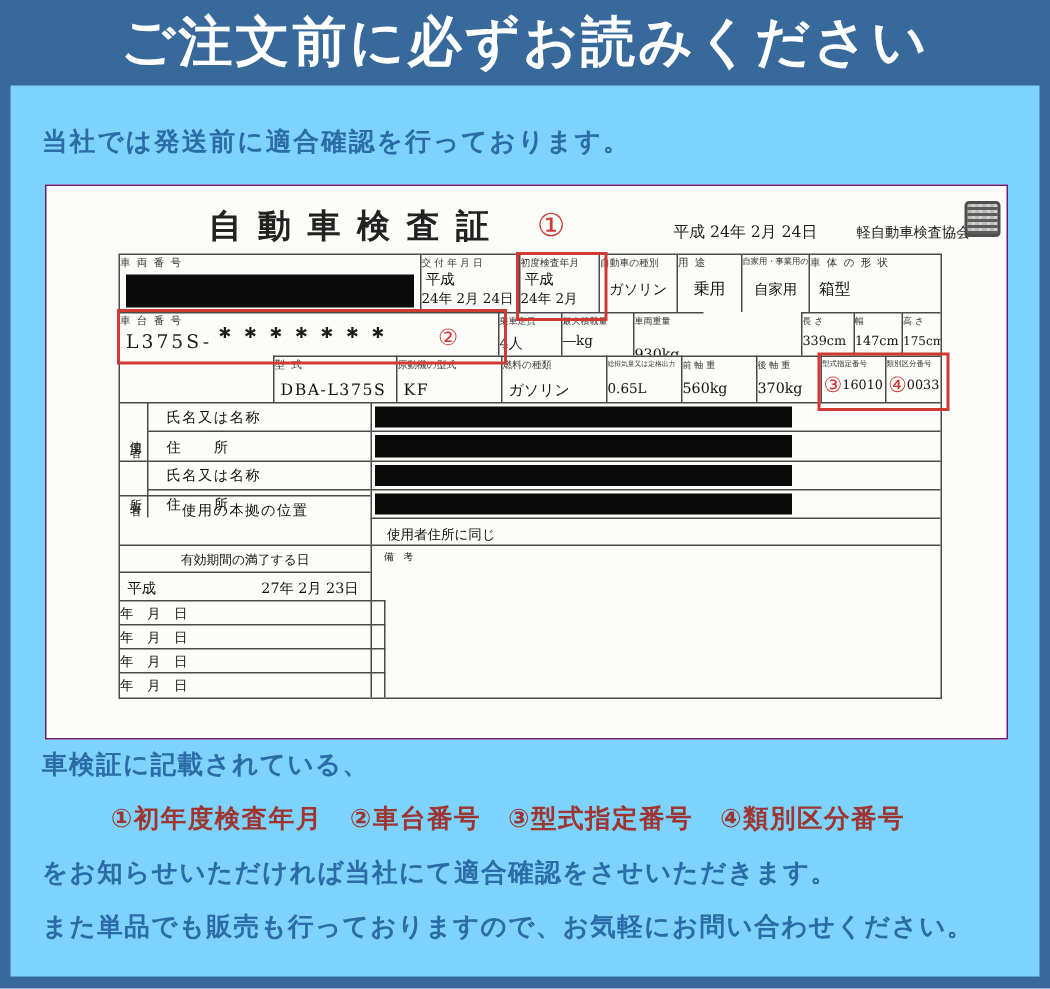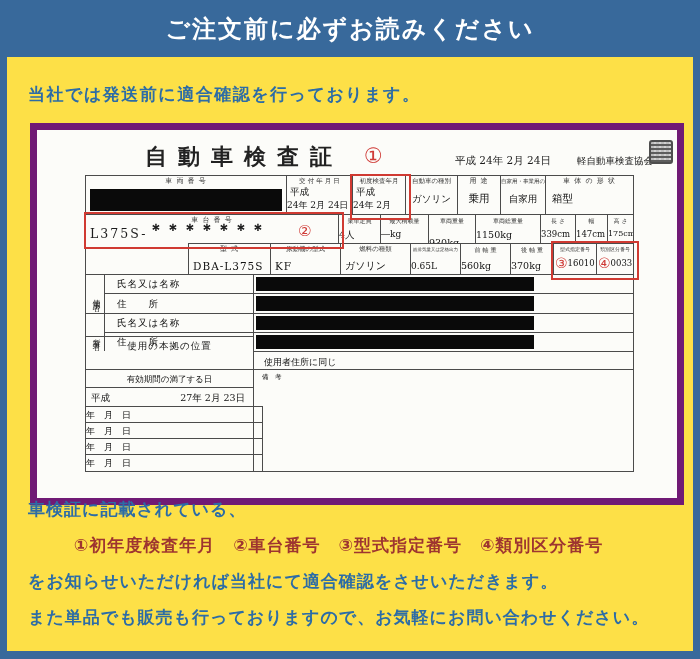--- a/index.html
+++ b/index.html
@@ -6,35 +6,35 @@
   body{
     width:700px;height:659px;position:relative;overflow:hidden;
     background:#38699b;
     font-family:"DejaVu Sans","Liberation Sans",sans-serif;
   }
   .banner{
     position:absolute;left:0;top:0;width:700px;height:57px;
     display:flex;align-items:center;justify-content:center;
   }
   .banner-title{
-    color:#ffffff;font-size:24px;font-weight:bold;letter-spacing:2px;
+    color:#ffffff;font-size:36px;font-weight:bold;letter-spacing:2px;
     font-family:"DejaVu Sans","Liberation Sans",sans-serif;
     text-align:center;
   }
   .panel{
     position:absolute;left:7px;top:57px;width:686px;height:594px;
-    background:#fde047;
+    background:#7dd3fc;
   }
   .intro{
     position:absolute;left:21px;top:26px;
     color:#2c6ca6;font-size:17px;font-weight:bold;letter-spacing:1.5px;white-space:nowrap;
   }
   .cert{
     position:absolute;left:23px;top:66px;width:640px;height:368px;
-    border:7px solid #701a75;background:#fcfcf9;
+    border:1px solid #701a75;background:#fcfcf9;
     font-family:"DejaVu Serif","Liberation Serif",serif;color:#1c1c1c;
   }
   .cert-title{
     position:absolute;left:108px;top:12px;font-size:22px;font-weight:bold;
     letter-spacing:11px;white-space:nowrap;color:#222;
   }
   .cert-issued{position:absolute;left:418px;top:24px;font-size:10.5px;white-space:nowrap;}
   .cert-org{position:absolute;left:540px;top:25px;font-size:9.5px;white-space:nowrap;}
   .seal{
     position:absolute;left:612px;top:10px;width:24px;height:24px;border-radius:3px;
@@ -43,21 +43,21 @@
       repeating-linear-gradient(90deg,#6a6a6a 0 3px,#9a9a9a 3px 5px);
     border:2px solid #4e4e4e;box-sizing:border-box;
   }
   .tbl{
     position:absolute;left:48px;top:45px;width:549px;height:297px;
     border:1px solid #4b4b4b;box-sizing:border-box;
   }
   .cell{position:absolute;box-sizing:border-box;border-left:1px solid #4b4b4b;border-top:1px solid #4b4b4b;overflow:hidden;}
   .nl{border-left:none;}
   .nt{border-top:none;}
-  .th{font-size:7px;line-height:9px;color:#333;text-align:center;white-space:nowrap;margin-top:1px;letter-spacing:1px;}
+  .th{font-size:7px;line-height:9px;color:#333;text-align:left;white-space:nowrap;margin-top:1px;letter-spacing:1px;}
   .t65{font-size:6.5px;letter-spacing:0;}
   .t6{font-size:6px;letter-spacing:0;}
   .t55{font-size:5.5px;letter-spacing:0;}
   .t5{font-size:5px;letter-spacing:0;}
   .t45{font-size:4.5px;letter-spacing:0;}
   .tv{font-size:10px;color:#111;white-space:nowrap;}
   .r{text-align:left;}
   .c{text-align:center;}
   .bar{position:absolute;background:#0a0a0a;}
   .rbox{position:absolute;border:2px solid #d03a32;pointer-events:none;}
@@ -134,24 +134,20 @@
         <div class="tv r" style="margin-top:4px;padding-right:4px;font-size:9.5px;">4人</div>
       </div>
       <div class="cell" style="left:294px;top:38px;width:48px;height:29px;">
         <div class="th t6">最大積載量</div>
         <div class="tv r" style="margin-top:4px;padding-right:4px;font-size:9px;">―kg</div>
       </div>
       <div class="cell" style="left:342px;top:38px;width:47px;height:29px;">
         <div class="th t6">車両重量</div>
         <div class="tv r" style="margin-top:12px;padding-right:4px;font-size:9.5px;">930kg</div>
       </div>
-      <div class="cell" style="left:389px;top:38px;width:65px;height:29px;">
-        <div class="th t6">車両総重量</div>
-        <div class="tv r" style="margin-top:4px;padding-right:6px;font-size:9.5px;">1150kg</div>
-      </div>
       <div class="cell" style="left:454px;top:38px;width:35px;height:29px;">
         <div class="th t6">長 さ</div>
         <div class="tv r" style="margin-top:4px;padding-right:2px;font-size:8.5px;">339cm</div>
       </div>
       <div class="cell" style="left:489px;top:38px;width:32px;height:29px;">
         <div class="th t6">幅</div>
         <div class="tv r" style="margin-top:4px;padding-right:2px;font-size:8.5px;">147cm</div>
       </div>
       <div class="cell" style="left:521px;top:38px;width:26px;height:29px;">
         <div class="th t6">高 さ</div>

